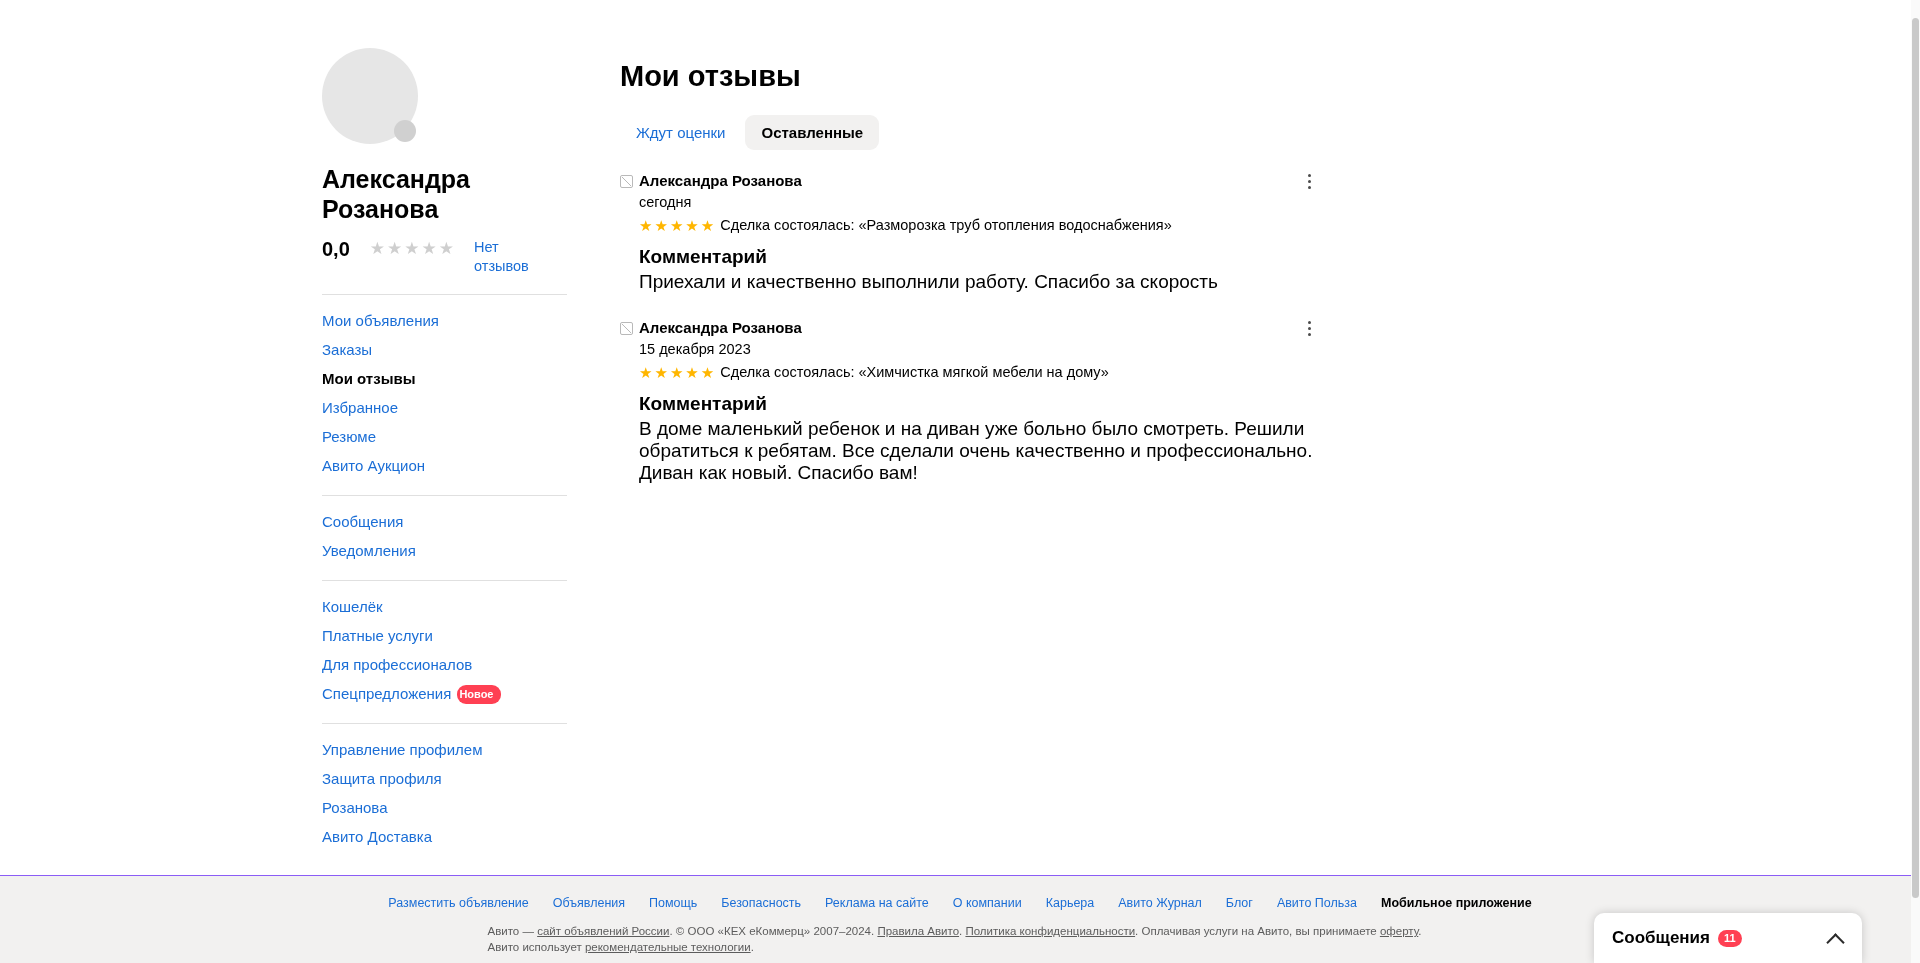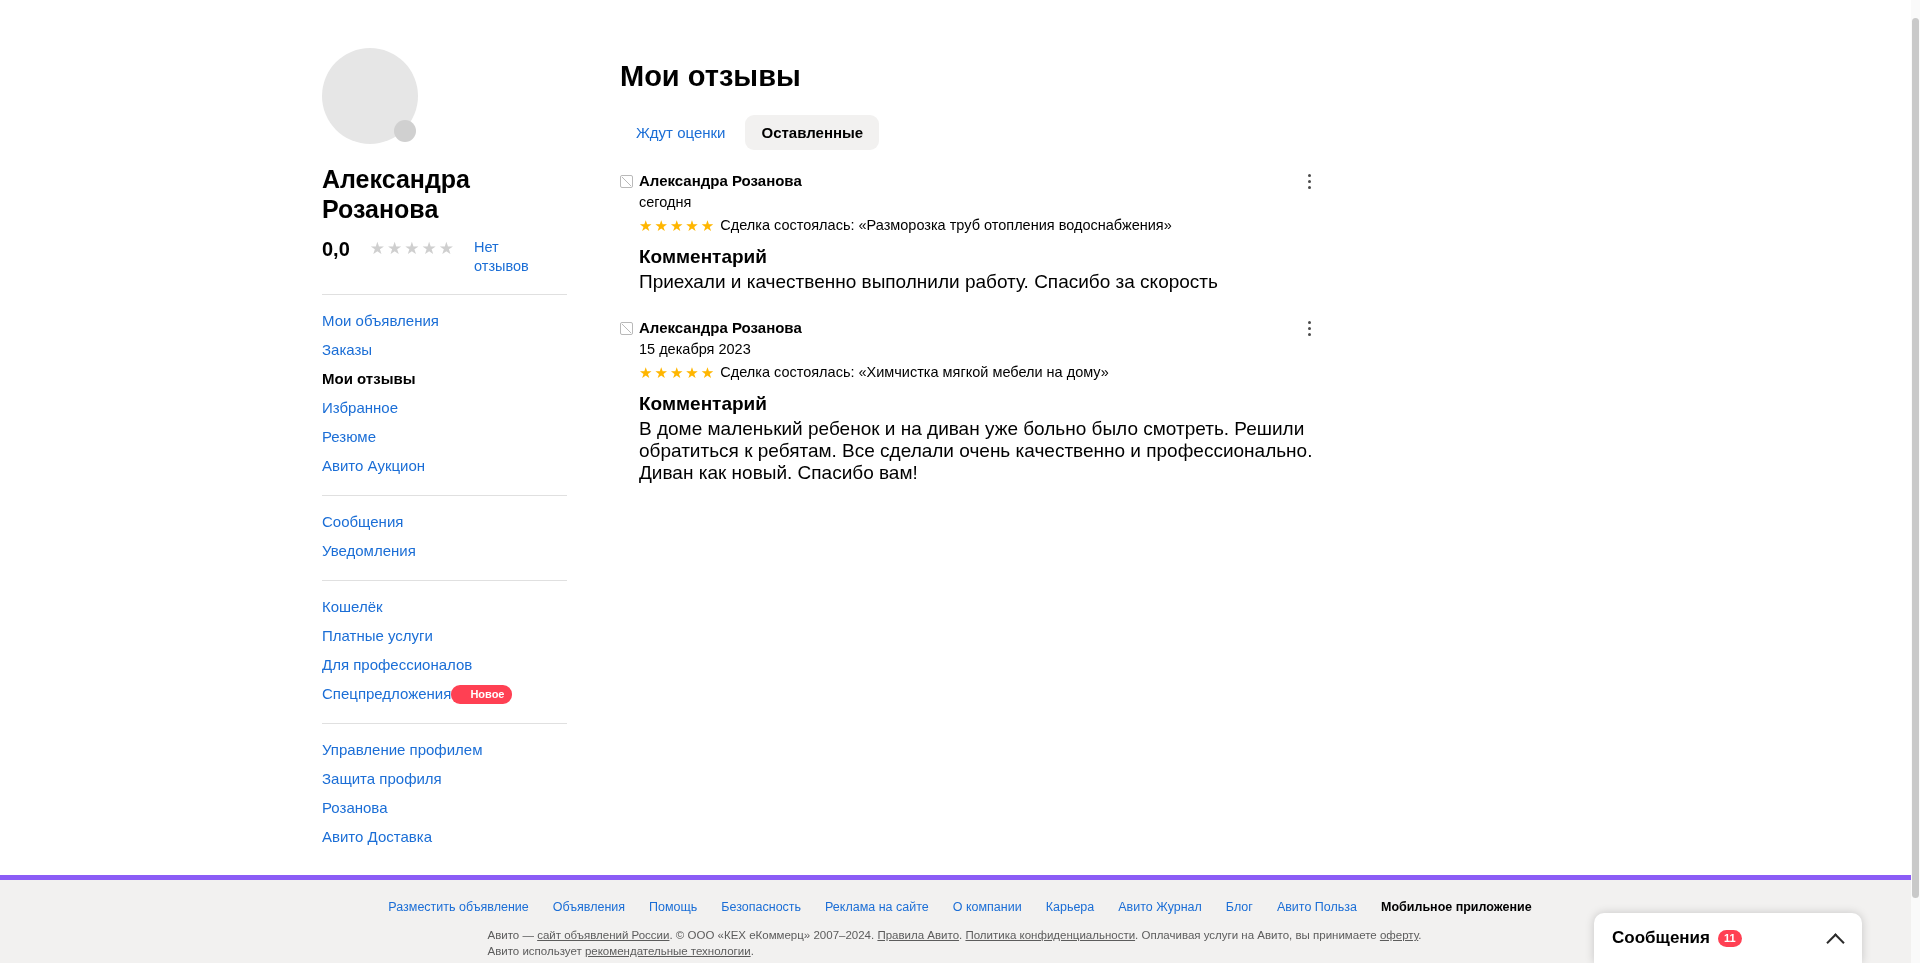--- a/index.html
+++ b/index.html
@@ -140,22 +140,23 @@
     font-weight: bold;
     cursor: default;
   }
   .nav-item .badge {
     display: inline-block;
     background: #ff4053;
     color: #fff;
     font-size: 11px;
     line-height: 12px;
     font-weight: bold;
-    padding: 3px 7px 4px 19px;
+    padding: 3px 7px 4px 2px;
     border-radius: 9px;
+    margin-left: 6px;
     vertical-align: 1px;
   }
 
   
   .main {
     position: absolute;
     left: 620px;
     top: 60px;
     width: 720px;
   }
@@ -280,21 +281,21 @@
   }
 
   
   .footer {
     position: absolute;
     left: 0;
     top: 875px;
     width: 1920px;
     height: 88px;
     background: #f2f1f0;
-    border-top: 5px solid #8b5cf6;
+    border-top: 1px solid #8b5cf6;
   }
   .footer-links {
     display: flex;
     justify-content: center;
     gap: 24px;
     padding-top: 20px;
     font-size: 12.5px;
   }
   .footer-links a {
     color: #1b6ed6;

